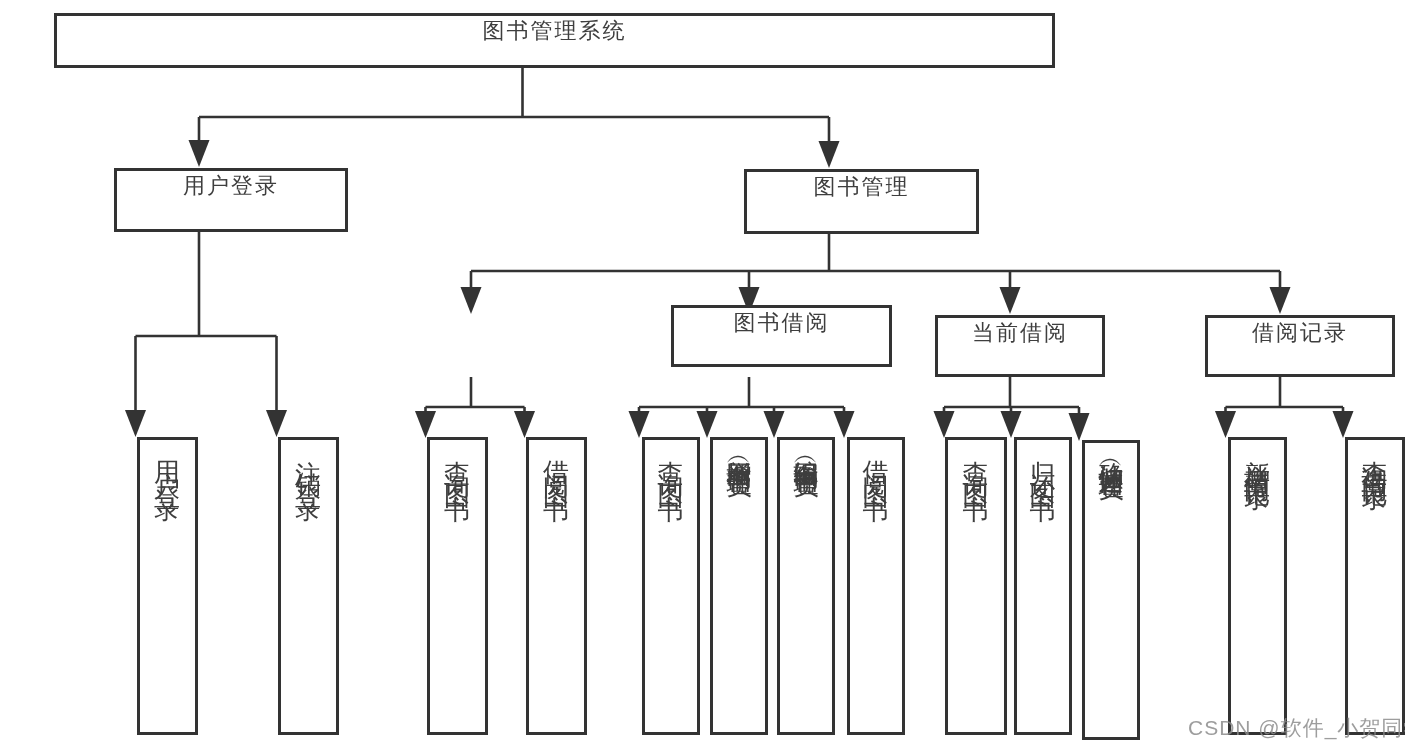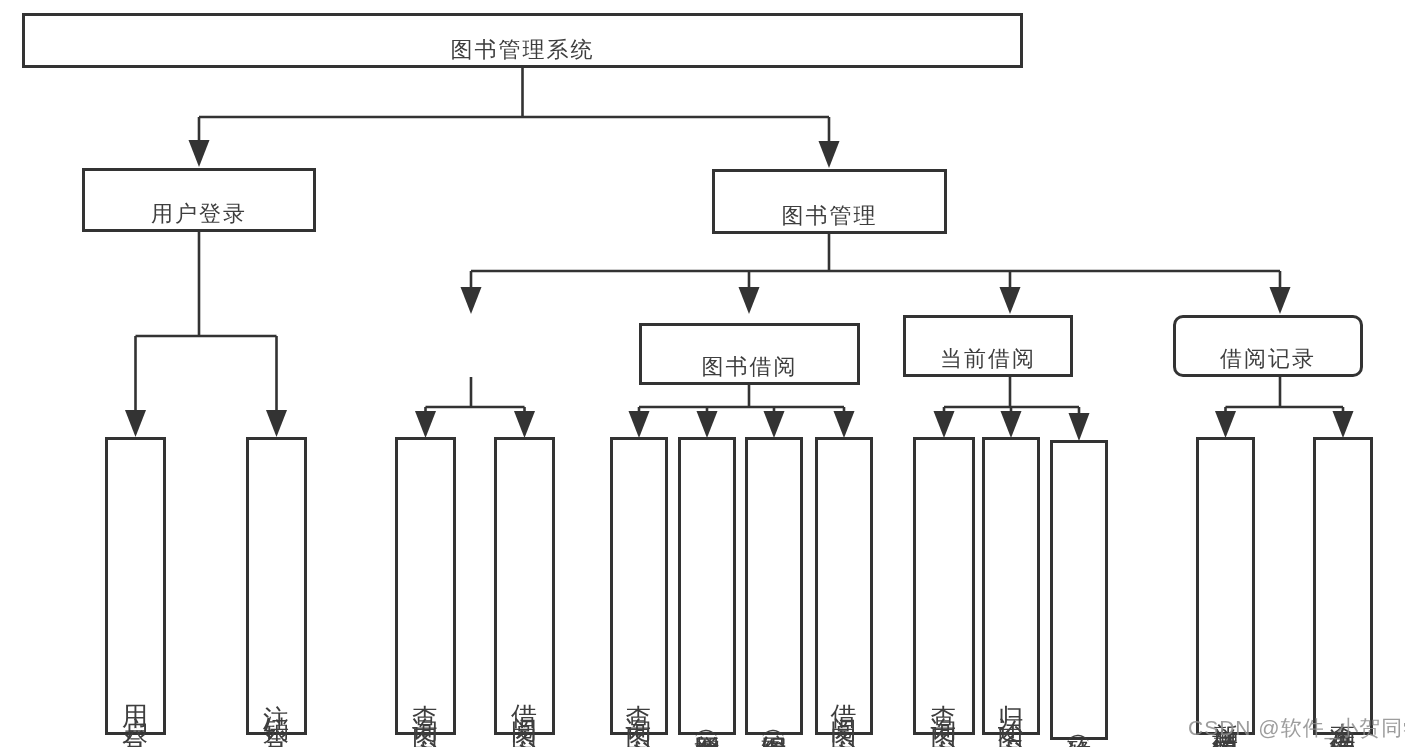--- a/index.html
+++ b/index.html
@@ -5,22 +5,23 @@
   html,body{margin:0;padding:0;background:#ffffff;}
   body{
     width:1405px;height:747px;position:relative;overflow:hidden;
     font-family:"Liberation Sans","DejaVu Sans",sans-serif;
     color:#3d3d3d;
   }
   .stage{position:absolute;inset:0;}
   svg.wires{position:absolute;left:0;top:0;width:1405px;height:747px;pointer-events:none;}
   .node{
     position:absolute;box-sizing:border-box;background:#ffffff;
-    border:3px solid #333333;display:flex;align-items:flex-end;justify-content:center;
+    border:3px solid #333333;display:flex;align-items:flex-start;justify-content:center;
     color:#3e3e3e;
+    margin-left:32px;
   }
   .h-node{font-size:22px;letter-spacing:2px;}
   .leaf{border-width:3px;}
   .vtext{
     writing-mode:vertical-rl;text-orientation:mixed;
     font-size:26px;line-height:1;white-space:nowrap;
   }
   .ls4{letter-spacing:12px;}
   .ls6{letter-spacing:5px;}
   .ls9{letter-spacing:2px;font-size:25px;}
@@ -86,27 +87,27 @@
     <span>图书管理系统</span>
   </div>
 
   <div class="node h-node" style="left:82px;top:168px;width:234px;height:64px;">
     <span>用户登录</span>
   </div>
   <div class="node h-node" style="left:712px;top:169px;width:235px;height:65px;">
     <span>图书管理</span>
   </div>
 
-  <div class="node h-node" style="left:639px;top:323px;width:221px;height:62px;">
+  <div class="node h-node" style="left:639px;top:305px;width:221px;height:62px;">
     <span>图书借阅</span>
   </div>
   <div class="node h-node" style="left:903px;top:315px;width:170px;height:62px;">
     <span>当前借阅</span>
   </div>
-  <div class="node h-node" style="left:1173px;top:315px;width:190px;height:62px;border-radius:10px;">
+  <div class="node h-node" style="left:1173px;top:315px;width:190px;height:62px;">
     <span>借阅记录</span>
   </div>
 
   <div class="node leaf" style="left:105px;top:437px;width:61px;height:298px;">
     <span class="vtext ls4">用户登录</span>
   </div>
   <div class="node leaf" style="left:246px;top:437px;width:61px;height:298px;">
     <span class="vtext ls4">注销登录</span>
   </div>
 

